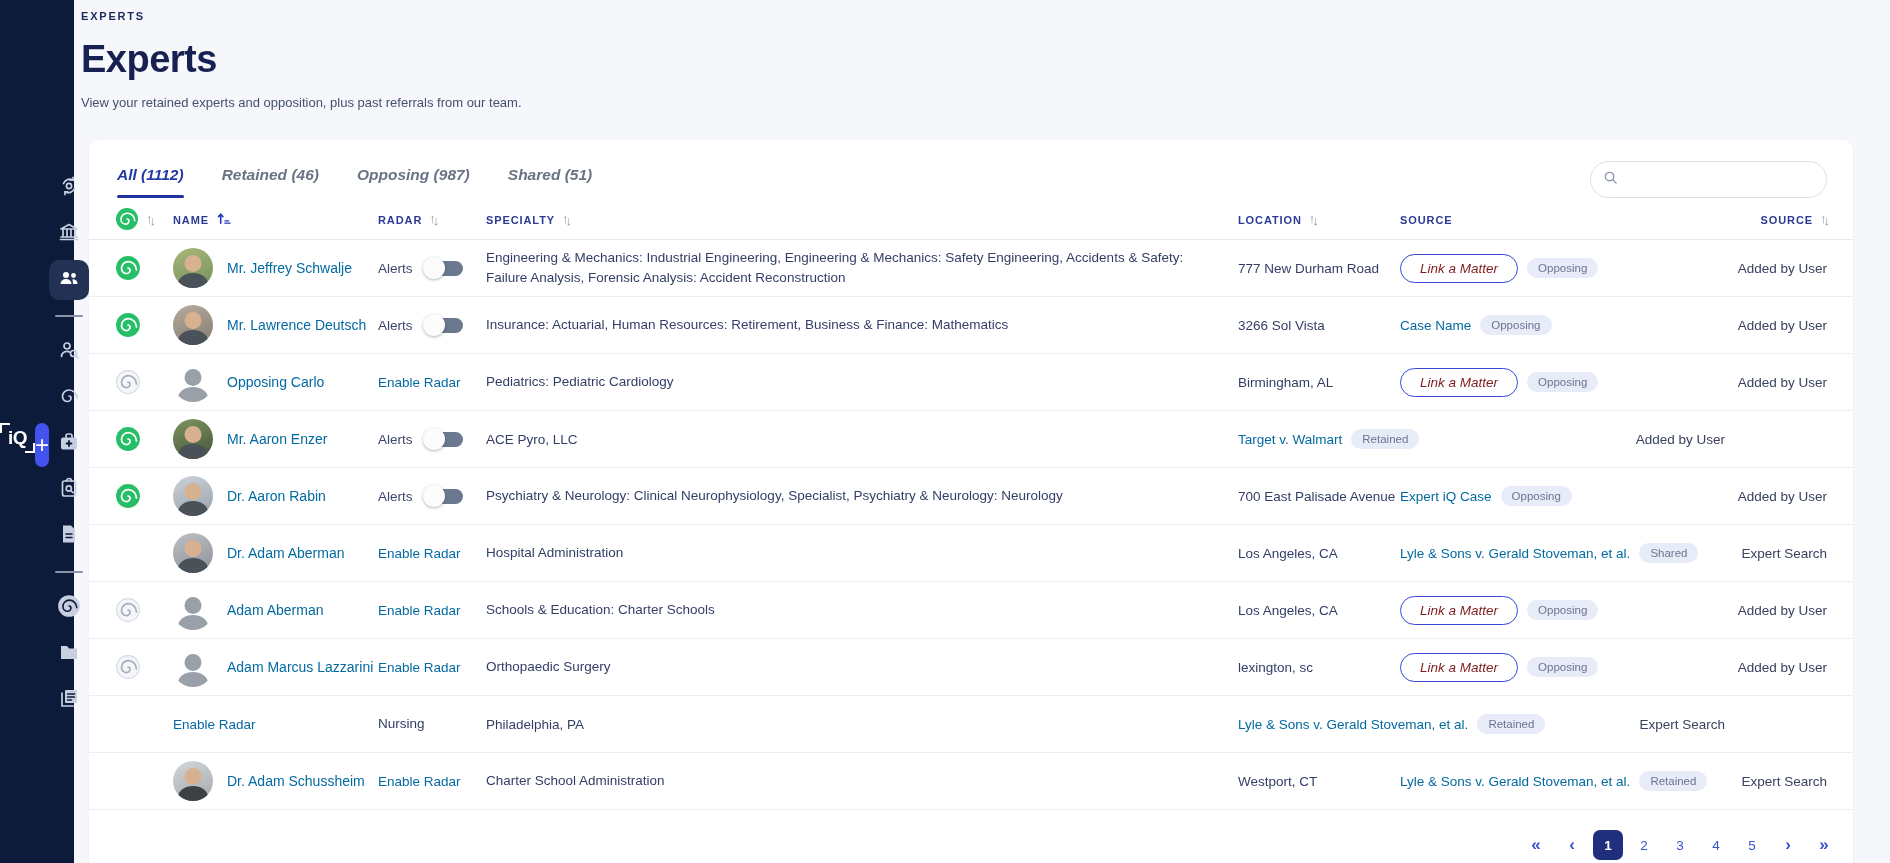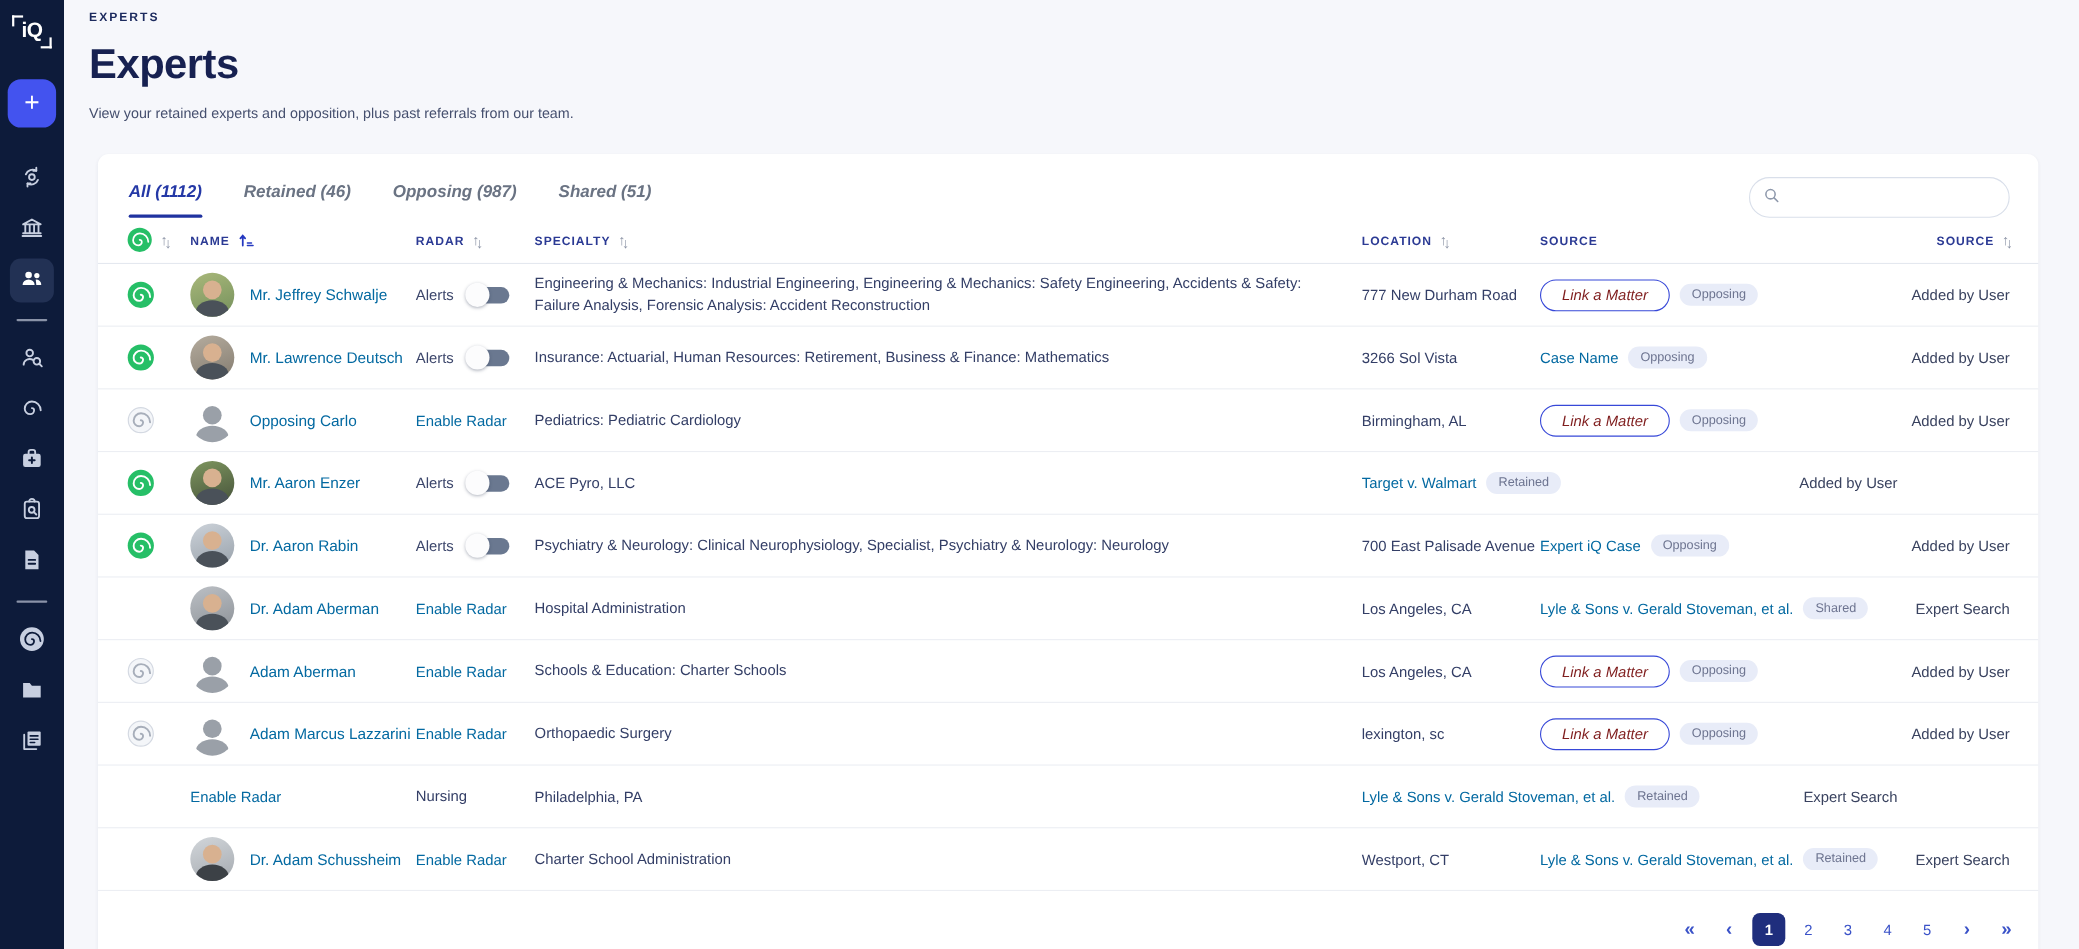--- a/index.html
+++ b/index.html
@@ -1,19 +1,19 @@
 <!DOCTYPE html>
 <html><head>
 <meta charset="utf-8">
 <style>
   * { margin:0; padding:0; box-sizing:border-box; }
   html,body { width:1890px; height:863px; overflow:hidden; font-family:"Liberation Sans", sans-serif; background:#f6f7fb; }
 
   
-  .sidebar { position:fixed; left:0; top:0; width:58px; height:863px; background:#0d1b3a; display:flex; flex-direction:column; align-items:center; z-index:10; }
+  .sidebar { position:fixed; left:0; top:0; width:74px; height:863px; background:#0d1b3a; display:flex; flex-direction:row; align-items:center; z-index:10; }
   .logo { position:relative; margin-top:12px; color:#fff; font-size:19px; font-weight:bold; letter-spacing:-0.5px; padding:6px 8px; }
   .logo::before { content:''; position:absolute; left:0; top:2px; width:8px; height:8px; border-left:2px solid #fff; border-top:2px solid #fff; }
   .logo::after { content:''; position:absolute; right:0; bottom:2px; width:8px; height:8px; border-right:2px solid #fff; border-bottom:2px solid #fff; }
   .plus-btn { width:44px; height:44px; margin-top:26px; border:none; border-radius:12px; background:#4353ef; color:#fff; font-size:24px; line-height:1; cursor:pointer; font-weight:400; }
   .nav { display:flex; flex-direction:column; align-items:center; margin-top:24px; width:100%; }
   .nav-item { width:40px; height:40px; margin:3px 0; border-radius:10px; display:flex; align-items:center; justify-content:center; cursor:pointer; }
   .nav-item.active { background:#223154; }
   .nav-item svg { stroke:#c7cfe0; fill:none; stroke-width:1.7; stroke-linecap:round; stroke-linejoin:round; }
   .nav-item.active svg { stroke:#ffffff; }
   .nav-item svg .fillpart { fill:#c7cfe0; stroke:none; }

